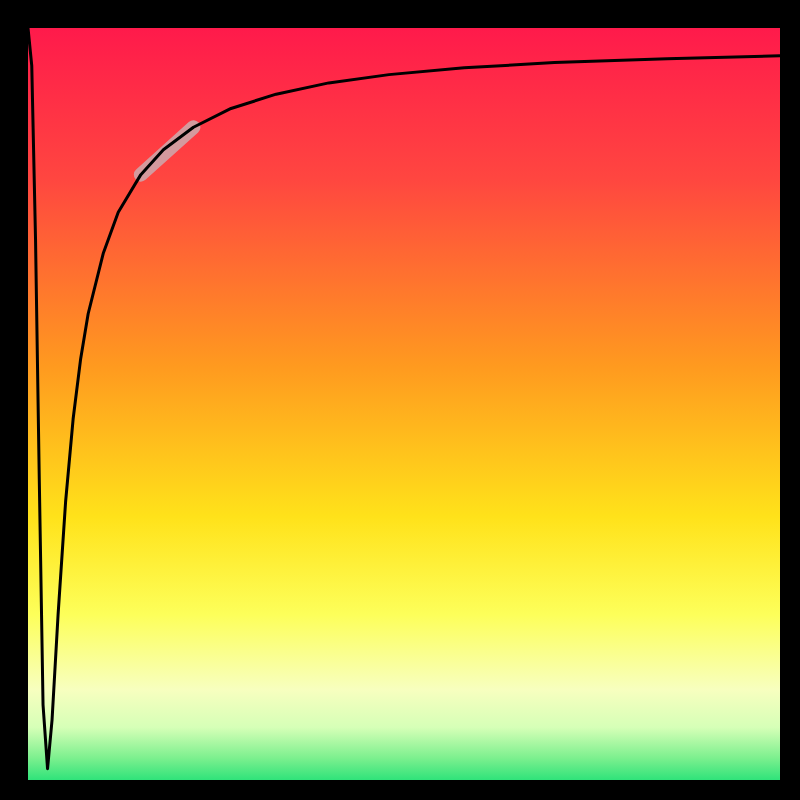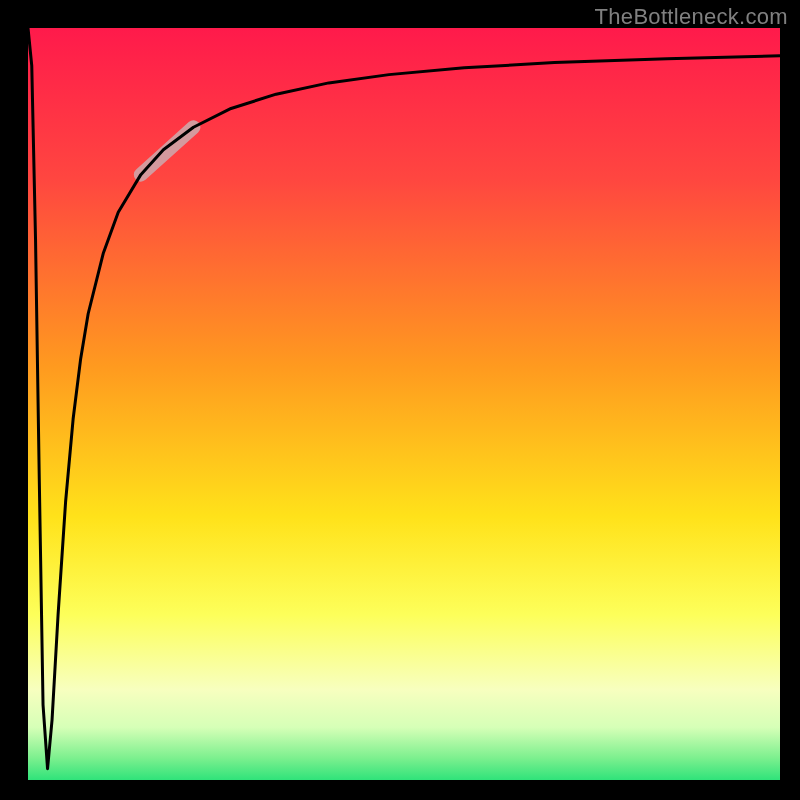--- a/index.html
+++ b/index.html
@@ -31,21 +31,20 @@
     width: 800px;
     height: 800px;
   }
   svg { display: block; }
 </style>
 </head>
 <body>
 
 <div class="stage">
 
-  <div class="watermark">TheBottleneck.com</div>
 
   <div class="chart-wrap">
     <svg id="chart-svg" width="800" height="800" viewBox="0 0 800 800">
       <defs>
         <linearGradient id="bg-grad" x1="0" y1="0" x2="0" y2="1">
             <stop offset="0%" stop-color="#ff1a4b"></stop>
             <stop offset="20%" stop-color="#ff4640"></stop>
             <stop offset="45%" stop-color="#ff9a1f"></stop>
             <stop offset="65%" stop-color="#ffe21a"></stop>
             <stop offset="78%" stop-color="#fdff5a"></stop>

